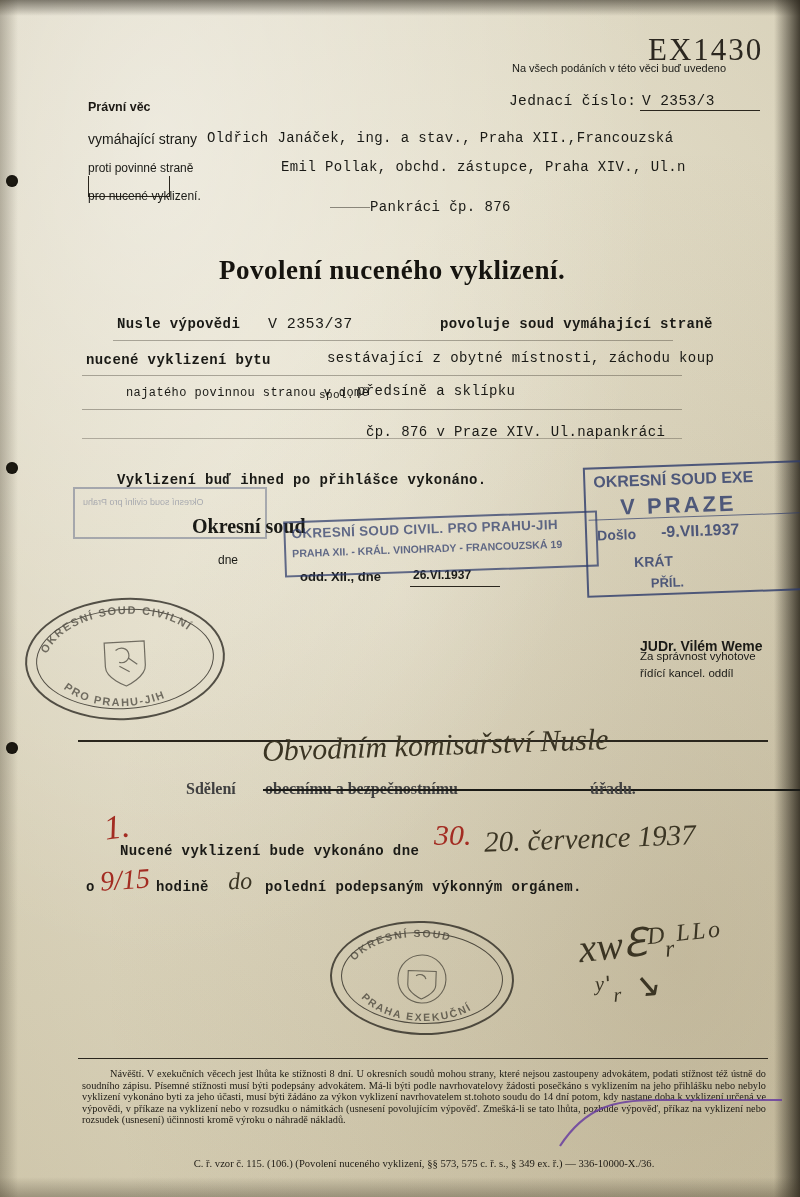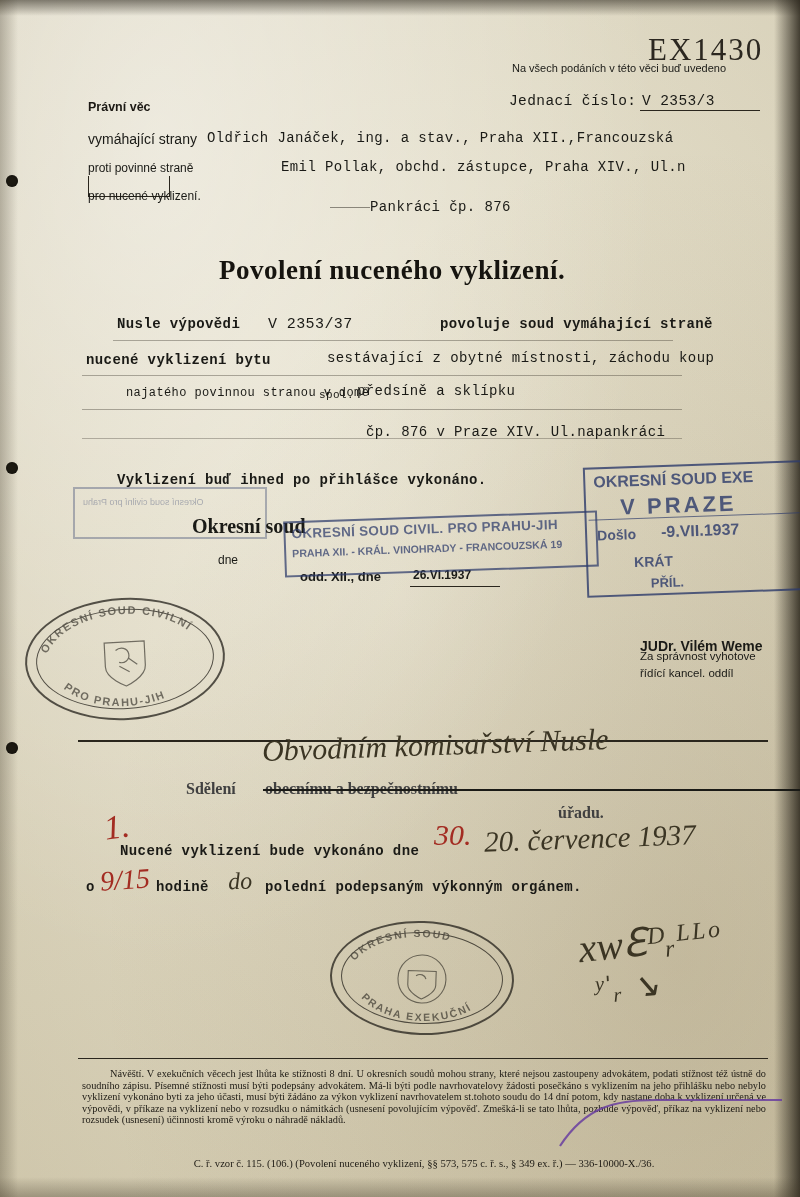--- a/index.html
+++ b/index.html
@@ -209,21 +209,21 @@
     <div class="t sans" style="left:640px;top:630px;font-size:14px;font-weight:bold;margin-top:8px;">JUDr. Vilém Weme</div>
     <div class="t sans" style="left:640px;top:650px;font-size:11.5px;">Za správnost vyhotove</div>
     <div class="t sans" style="left:640px;top:667px;font-size:11.5px;">řídící kancel. oddíl</div>
 
     <div class="rule" style="left:78px;top:740px;width:690px;height:2px;"></div>
 
     <div class="t hand" style="left:262px;top:728px;font-size:30px;transform:rotate(-2deg);">Obvodním komisařství Nusle</div>
 
     <div class="t subtitle-mid" style="left:186px;top:780px;">Sdělení</div>
     <div class="t subtitle-mid strike" style="left:265px;top:780px;">obecnímu a bezpečnostnímu</div>
-    <div class="t subtitle-mid" style="left:558px;top:780px;margin-top:24px;">úřadu.</div>
+    <div class="t subtitle-mid" style="left:590px;top:780px;">úřadu.</div>
 
     <div class="t hand-red" style="left:104px;top:808px;font-size:34px;transform:rotate(-8deg);">1.</div>
 
     <div class="t typed" style="left:120px;top:843px;font-size:14px;font-weight:bold;">Nucené vyklizení bude vykonáno dne</div>
     <div class="t hand-red" style="left:434px;top:818px;font-size:30px;">30.</div>
     <div class="t hand" style="left:484px;top:822px;font-size:29px;transform:rotate(-2deg);">20. července 1937</div>
 
     <div class="t typed" style="left:86px;top:879px;font-size:14px;font-weight:bold;">o</div>
     <div class="t hand-red" style="left:100px;top:864px;font-size:28px;transform:rotate(-4deg);">9/15</div>
     <div class="t typed" style="left:156px;top:879px;font-size:14px;font-weight:bold;">hodině</div>

